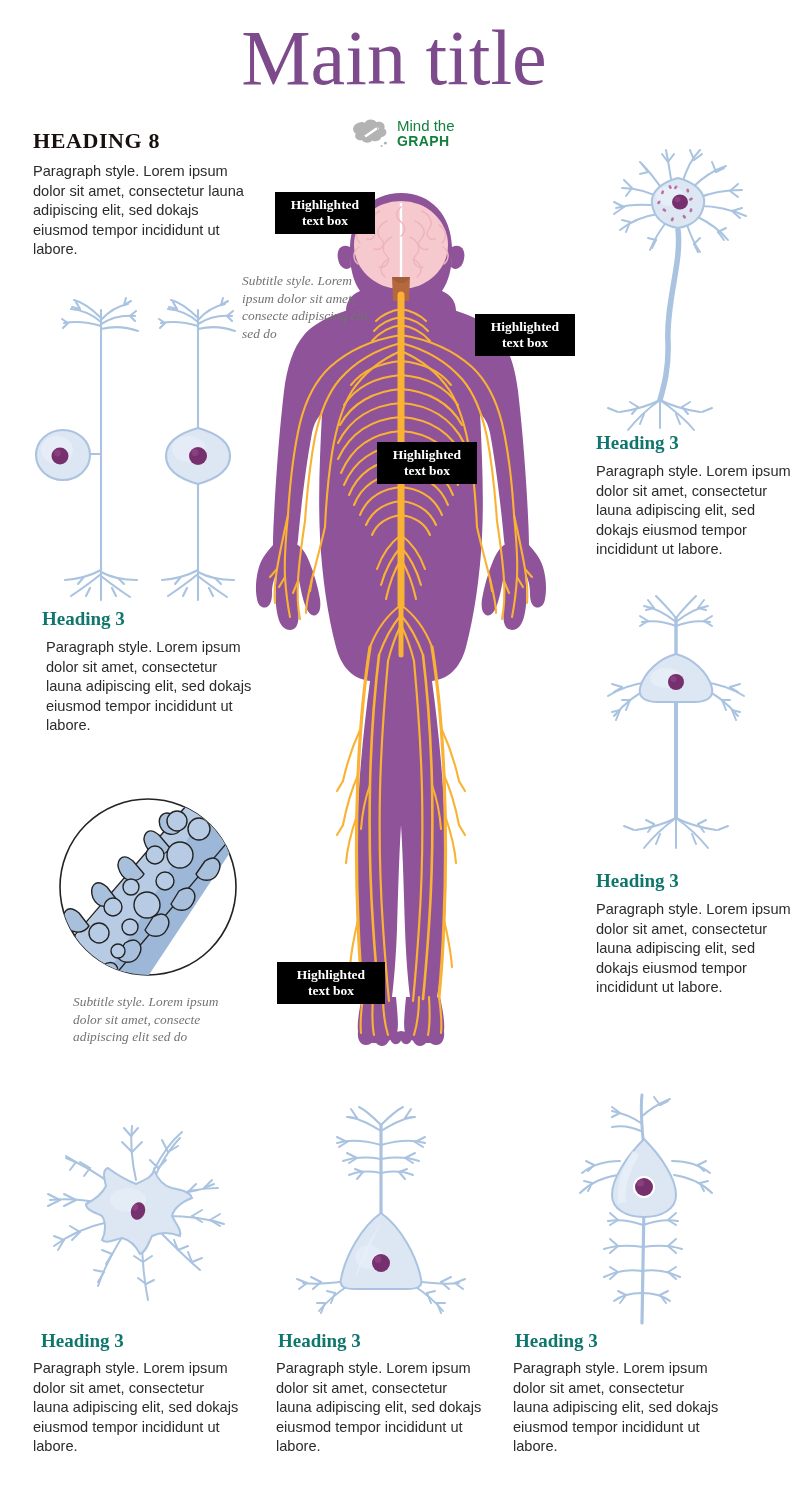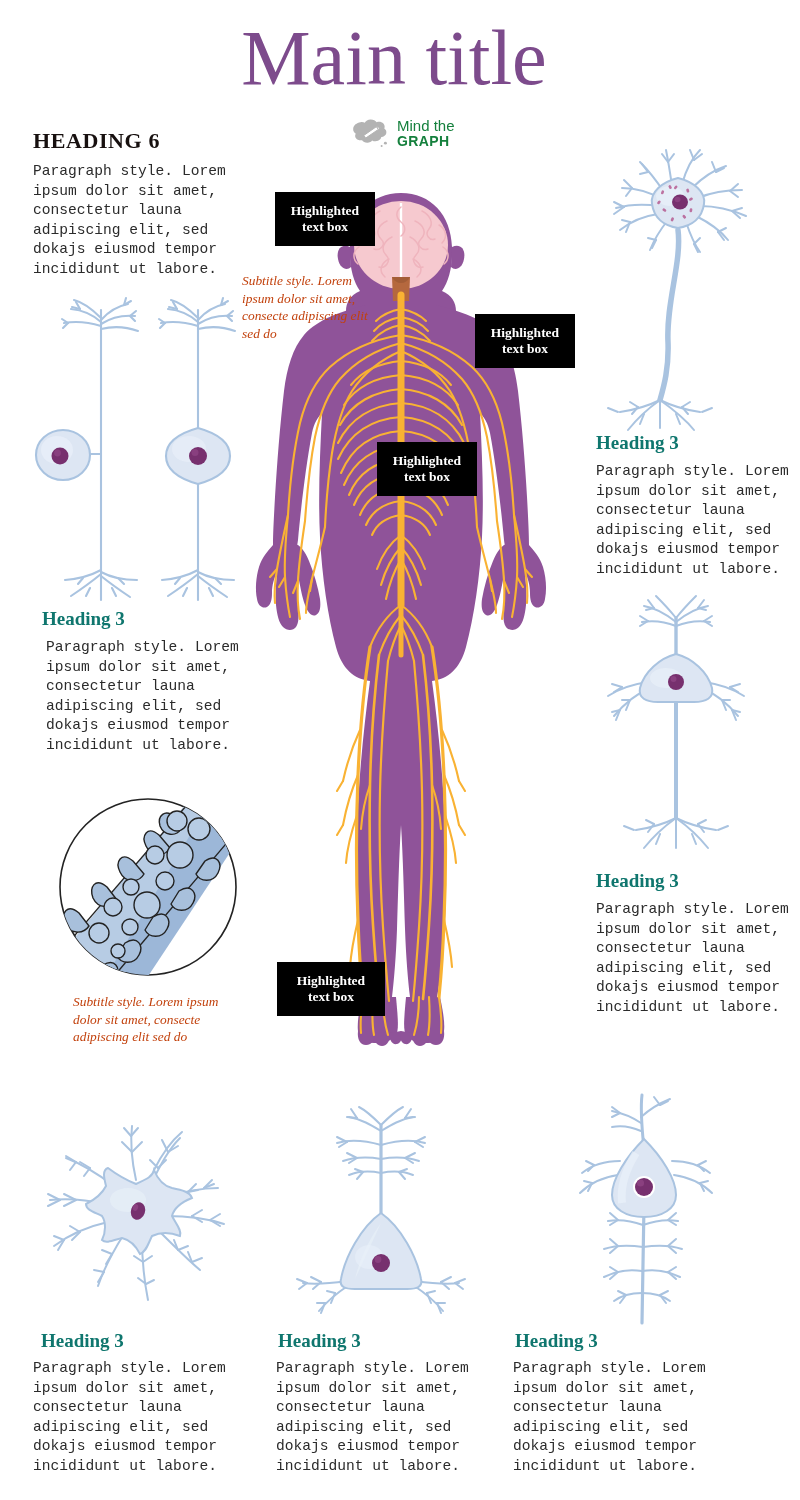--- a/index.html
+++ b/index.html
@@ -54,46 +54,46 @@
     letter-spacing: 0.6px;
     color: #17100f;
   }
   .h3 {
     font-family: "Liberation Serif", serif;
     font-weight: 700;
     font-size: 19px;
     color: #0f766e;
   }
   .para {
-    font-family: Liberation Mono, monospace;
+    font-family: Liberation Sans, sans-serif;
     font-size: 14.6px;
     line-height: 19.6px;
     color: #2b2b2b;
   }
   .subtitle {
     font-family: "Liberation Serif", serif;
     font-style: italic;
     font-size: 13.4px;
     line-height: 17.5px;
-    color: #c2410c;
+    color: #737373;
   }
 
   .tblock { position: absolute; }
 
   
   .hl-box {
     position: absolute;
     background: #000000;
     color: #ffffff;
     font-family: "Liberation Serif", serif;
     font-weight: 700;
     font-size: 13.5px;
     line-height: 16px;
     text-align: center;
-    padding: 11px 9px;
+    padding: 5px 9px;
     white-space: pre-line;
     z-index: 40;
   }
 
   
   .fig { position: absolute; }
   svg { display: block; overflow: visible; }
 </style>
 </head>
 <body>
@@ -114,21 +114,21 @@
         <path d="M24.5 8.6 L26.4 11.4 L28.6 9.8 Z" fill="#ffffff" stroke="#b3b3b3" stroke-width="1"></path>
       </svg>
     </span>
     <span class="logo-text">
       <span class="l1">Mind the</span>
       <span class="l2">GRAPH</span>
     </span>
   </div>
 
   <div class="tblock" style="left:33px; top:128px; width:215px;">
-    <div class="h2">HEADING 6</div>
+    <div class="h2">HEADING 8</div>
     <div class="para" style="margin-top:8px;">Paragraph style. Lorem ipsum dolor sit amet, consectetur launa adipiscing elit, sed dokajs eiusmod tempor incididunt ut labore.</div>
   </div>
 
   <div class="fig" style="left:38px; top:288px;">
     <svg width="230" height="320" viewBox="0 0 230 320">
       <g stroke="#a9c3e0" stroke-width="2.1" fill="none" stroke-linecap="round">
 
         <path d="M63 22 L63 290"></path>
 
         <path d="M63 34 C54 26 44 22 33 21"></path>

